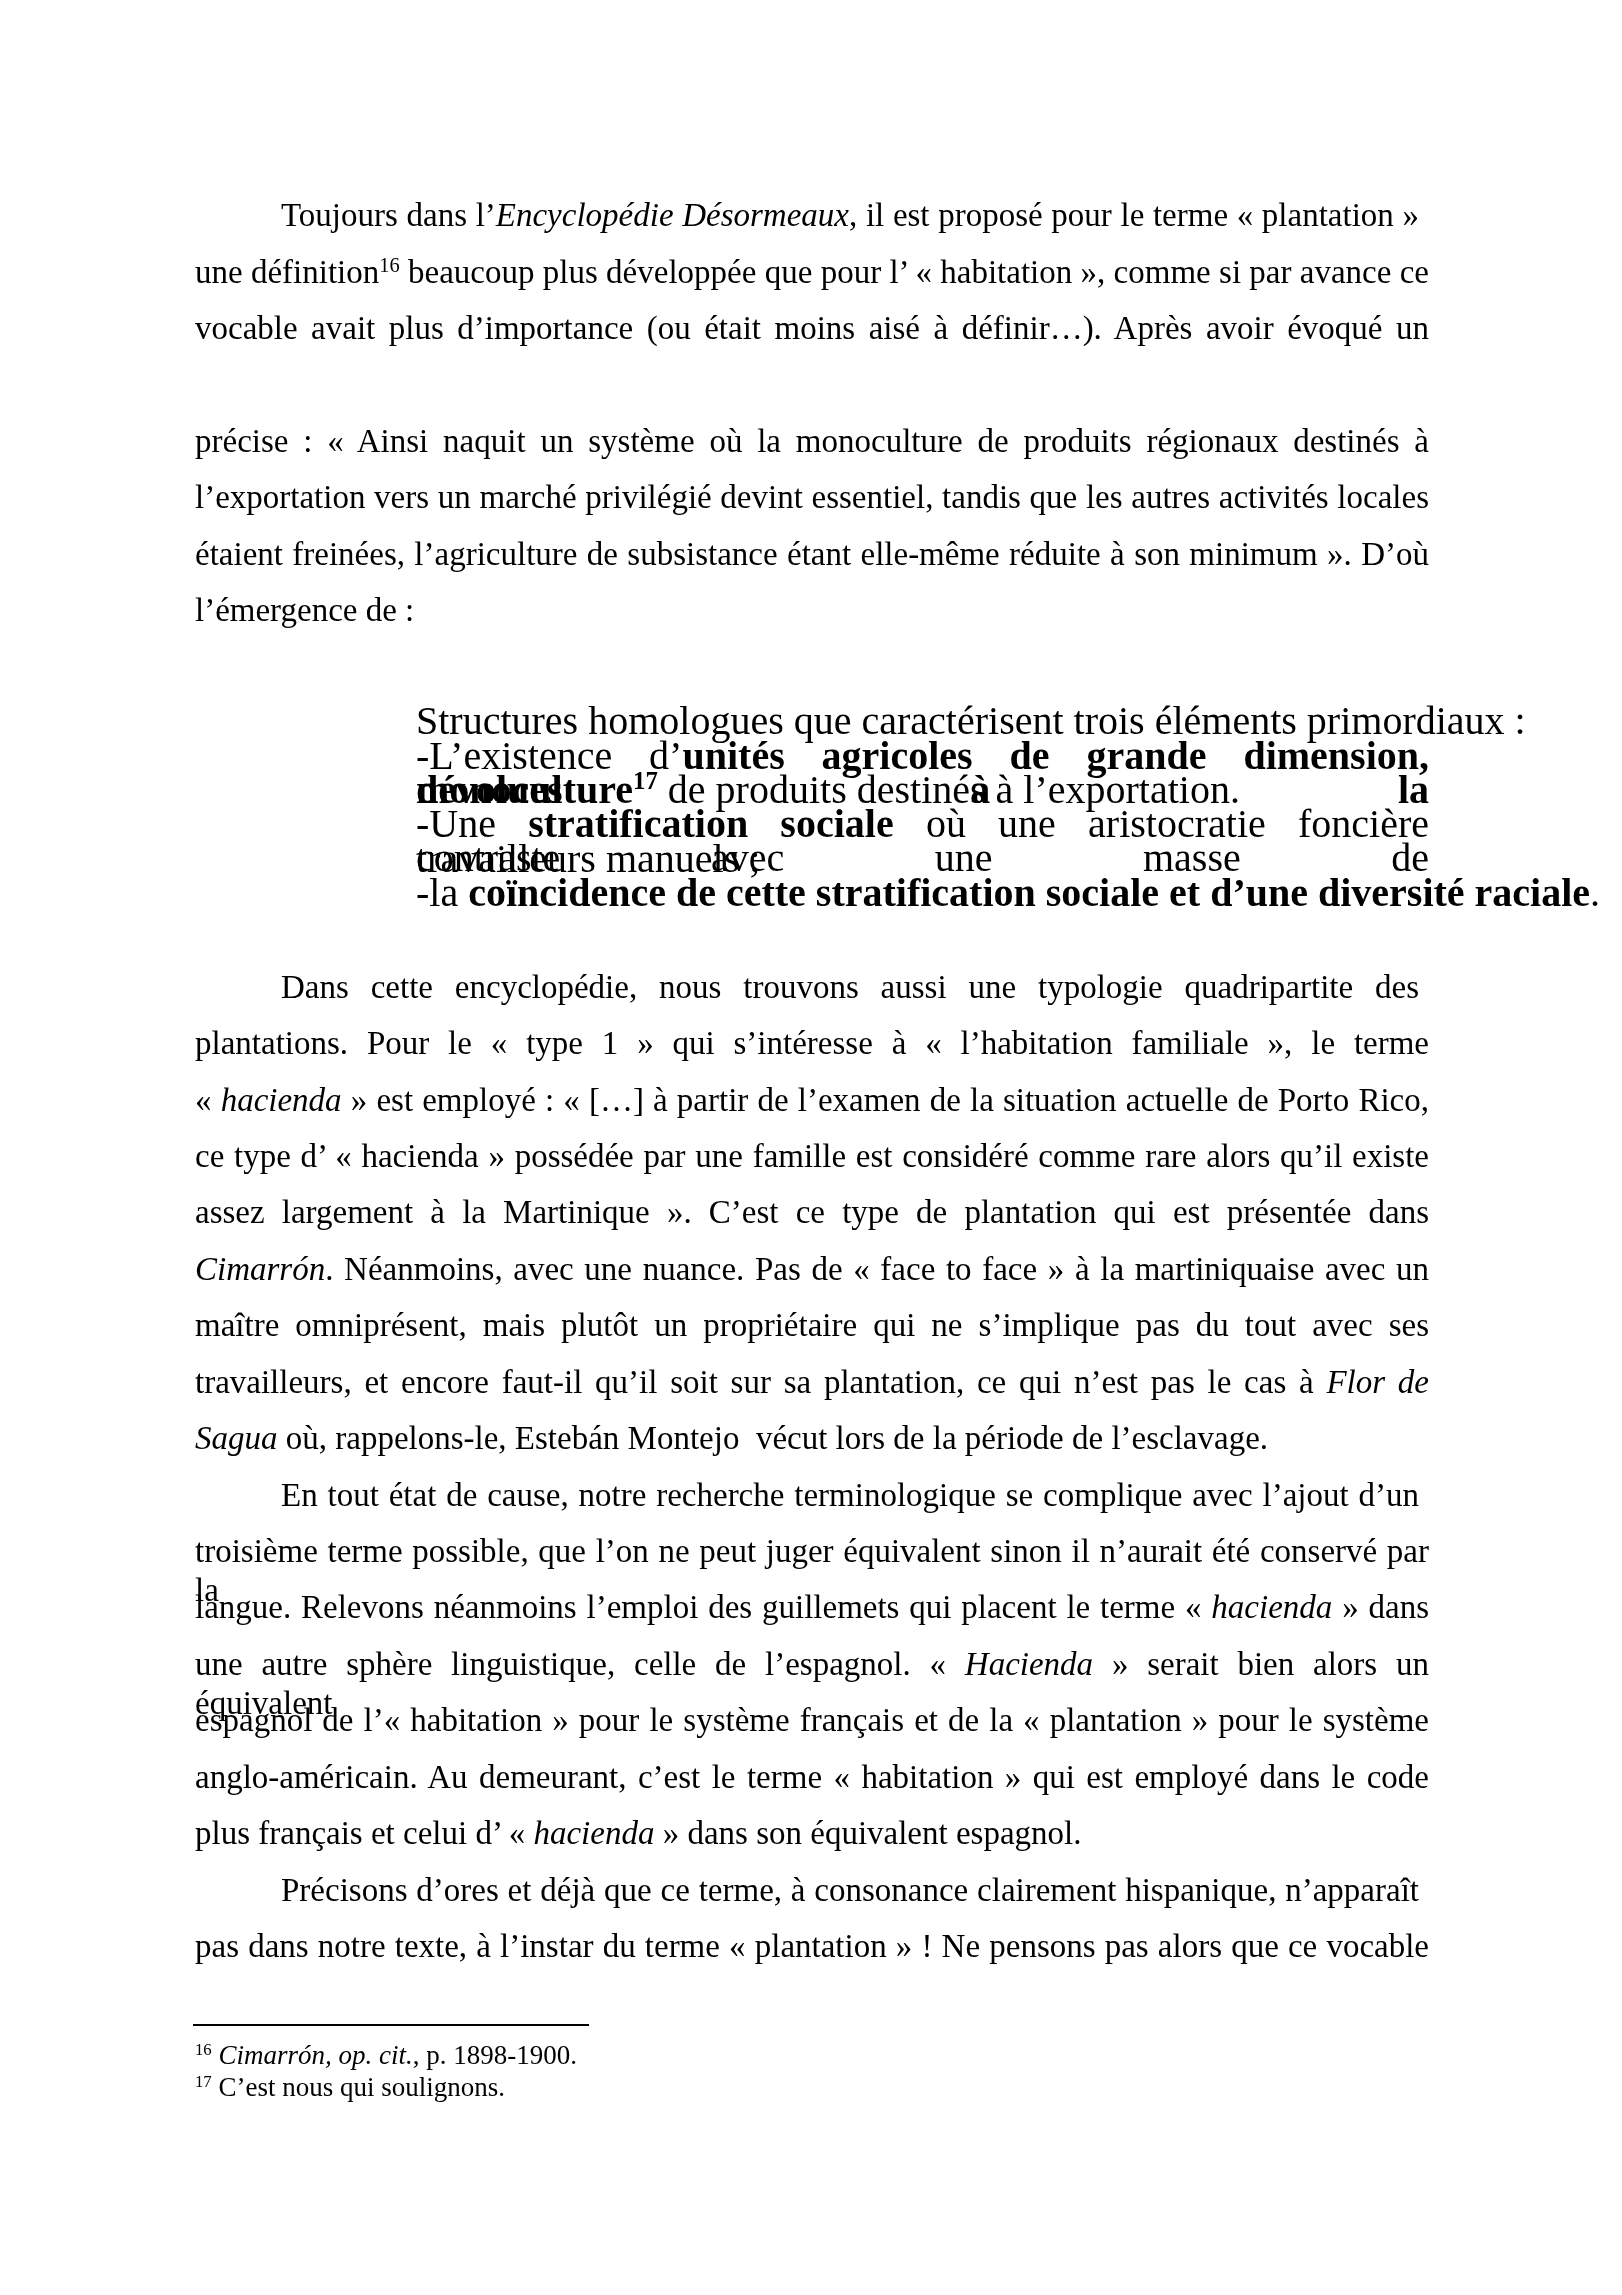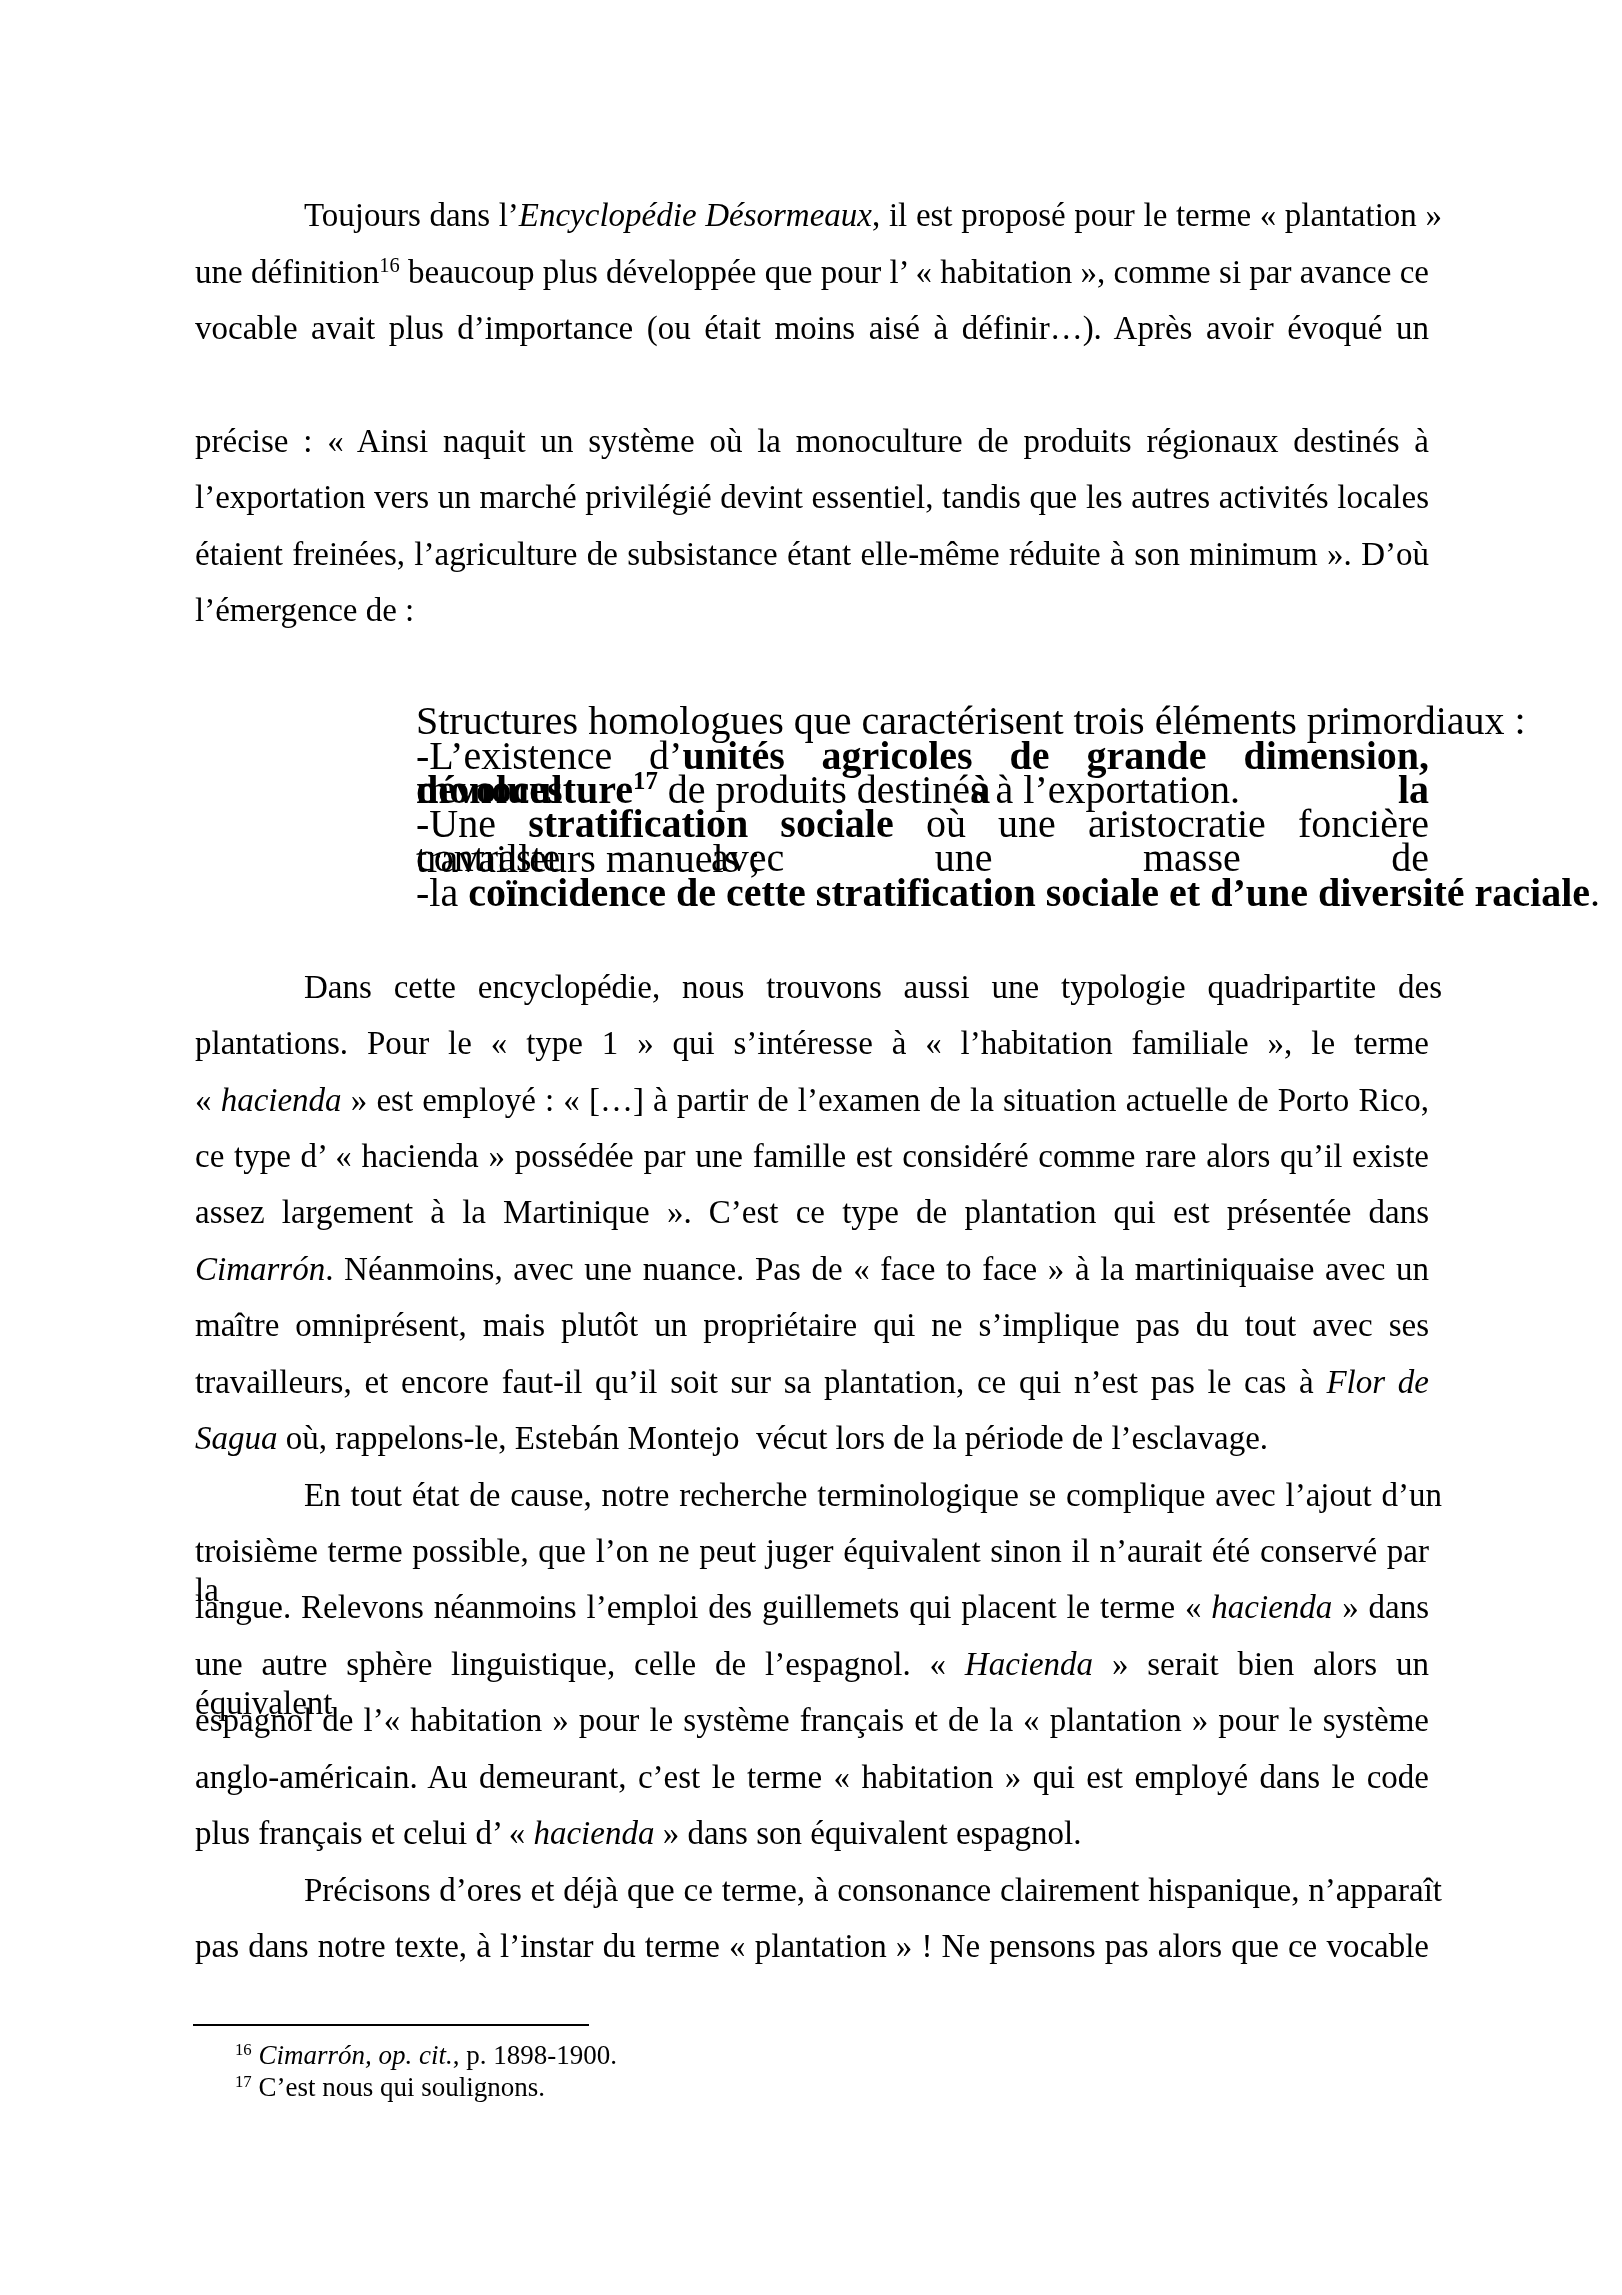--- a/index.html
+++ b/index.html
@@ -1,23 +1,23 @@
 <!DOCTYPE html>
 <html style="font-size:7.9px"><head>
 <meta charset="utf-8">
 <style>
   html, body { margin: 0; padding: 0; background: #ffffff; }
   body { width: 1623px; height: 2295px; position: relative; overflow: hidden;
          font-family: "Liberation Serif", "DejaVu Serif", serif; color: #000; }
   .page { position: absolute; left: 0; top: 0; width: 1623px; height: 2295px; background: #fff; }
   .ln { position: absolute; white-space: nowrap; }
   .body-ln { left: 195px; width: 1234px; font-size: 33px; line-height: 39px; height: 39px; }
-  .body-ln.indent { left: 304px; width: 1138px; }
+  .body-ln.indent { left: 281px; width: 1138px; }
   .q-ln { left: 416px; width: 1013px; font-size: 40px; line-height: 34px; height: 34px; }
-  .fn-ln { left: 195px; font-size: 27px; line-height: 31px; height: 31px; margin-left: 40px; }
+  .fn-ln { left: 195px; font-size: 27px; line-height: 31px; height: 31px; }
   .just { text-align: justify; text-align-last: justify; white-space: normal; }
   i { font-style: italic; }
   b { font-weight: bold; text-align: right; }
   sup { font-size: 0.62em; vertical-align: 0; position: relative; top: -0.55em; line-height: 0; }
   .fn-rule { position: absolute; left: 193px; top: 2024px; width: 396px; height: 1.5px; background: #000; }
 </style>
 </head>
 <body>
 
 <div class="page">

